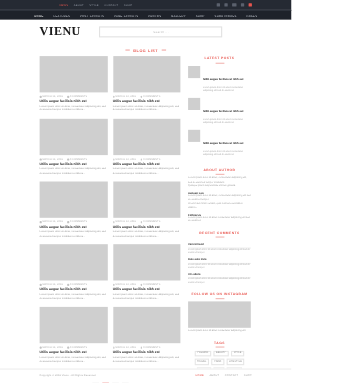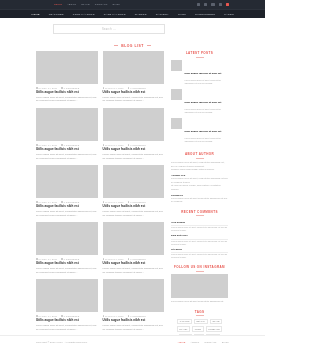--- a/index.html
+++ b/index.html
@@ -212,20 +212,21 @@
   <span class="nav-item">POST LAYOUTS</span>
   <span class="nav-item">PAGE LAYOUTS</span>
   <span class="nav-item">PHOTOS</span>
   <span class="nav-item">GALLERY</span>
   <span class="nav-item">SHOP</span>
   <span class="nav-item">SHORTCODES</span>
   <span class="nav-item">PAGES</span>
 </div>
 
 <div class="brandrow">
+  <span class="logo">VIENU</span>
   <div class="searchbox">
     <span class="ph">Search ...</span>
   </div>
 </div>
 
 <div class="pagetitle-wrap">
   <span class="dash"></span>
   <span class="pagetitle">BLOG LIST</span>
   <span class="dash"></span>
 </div>

